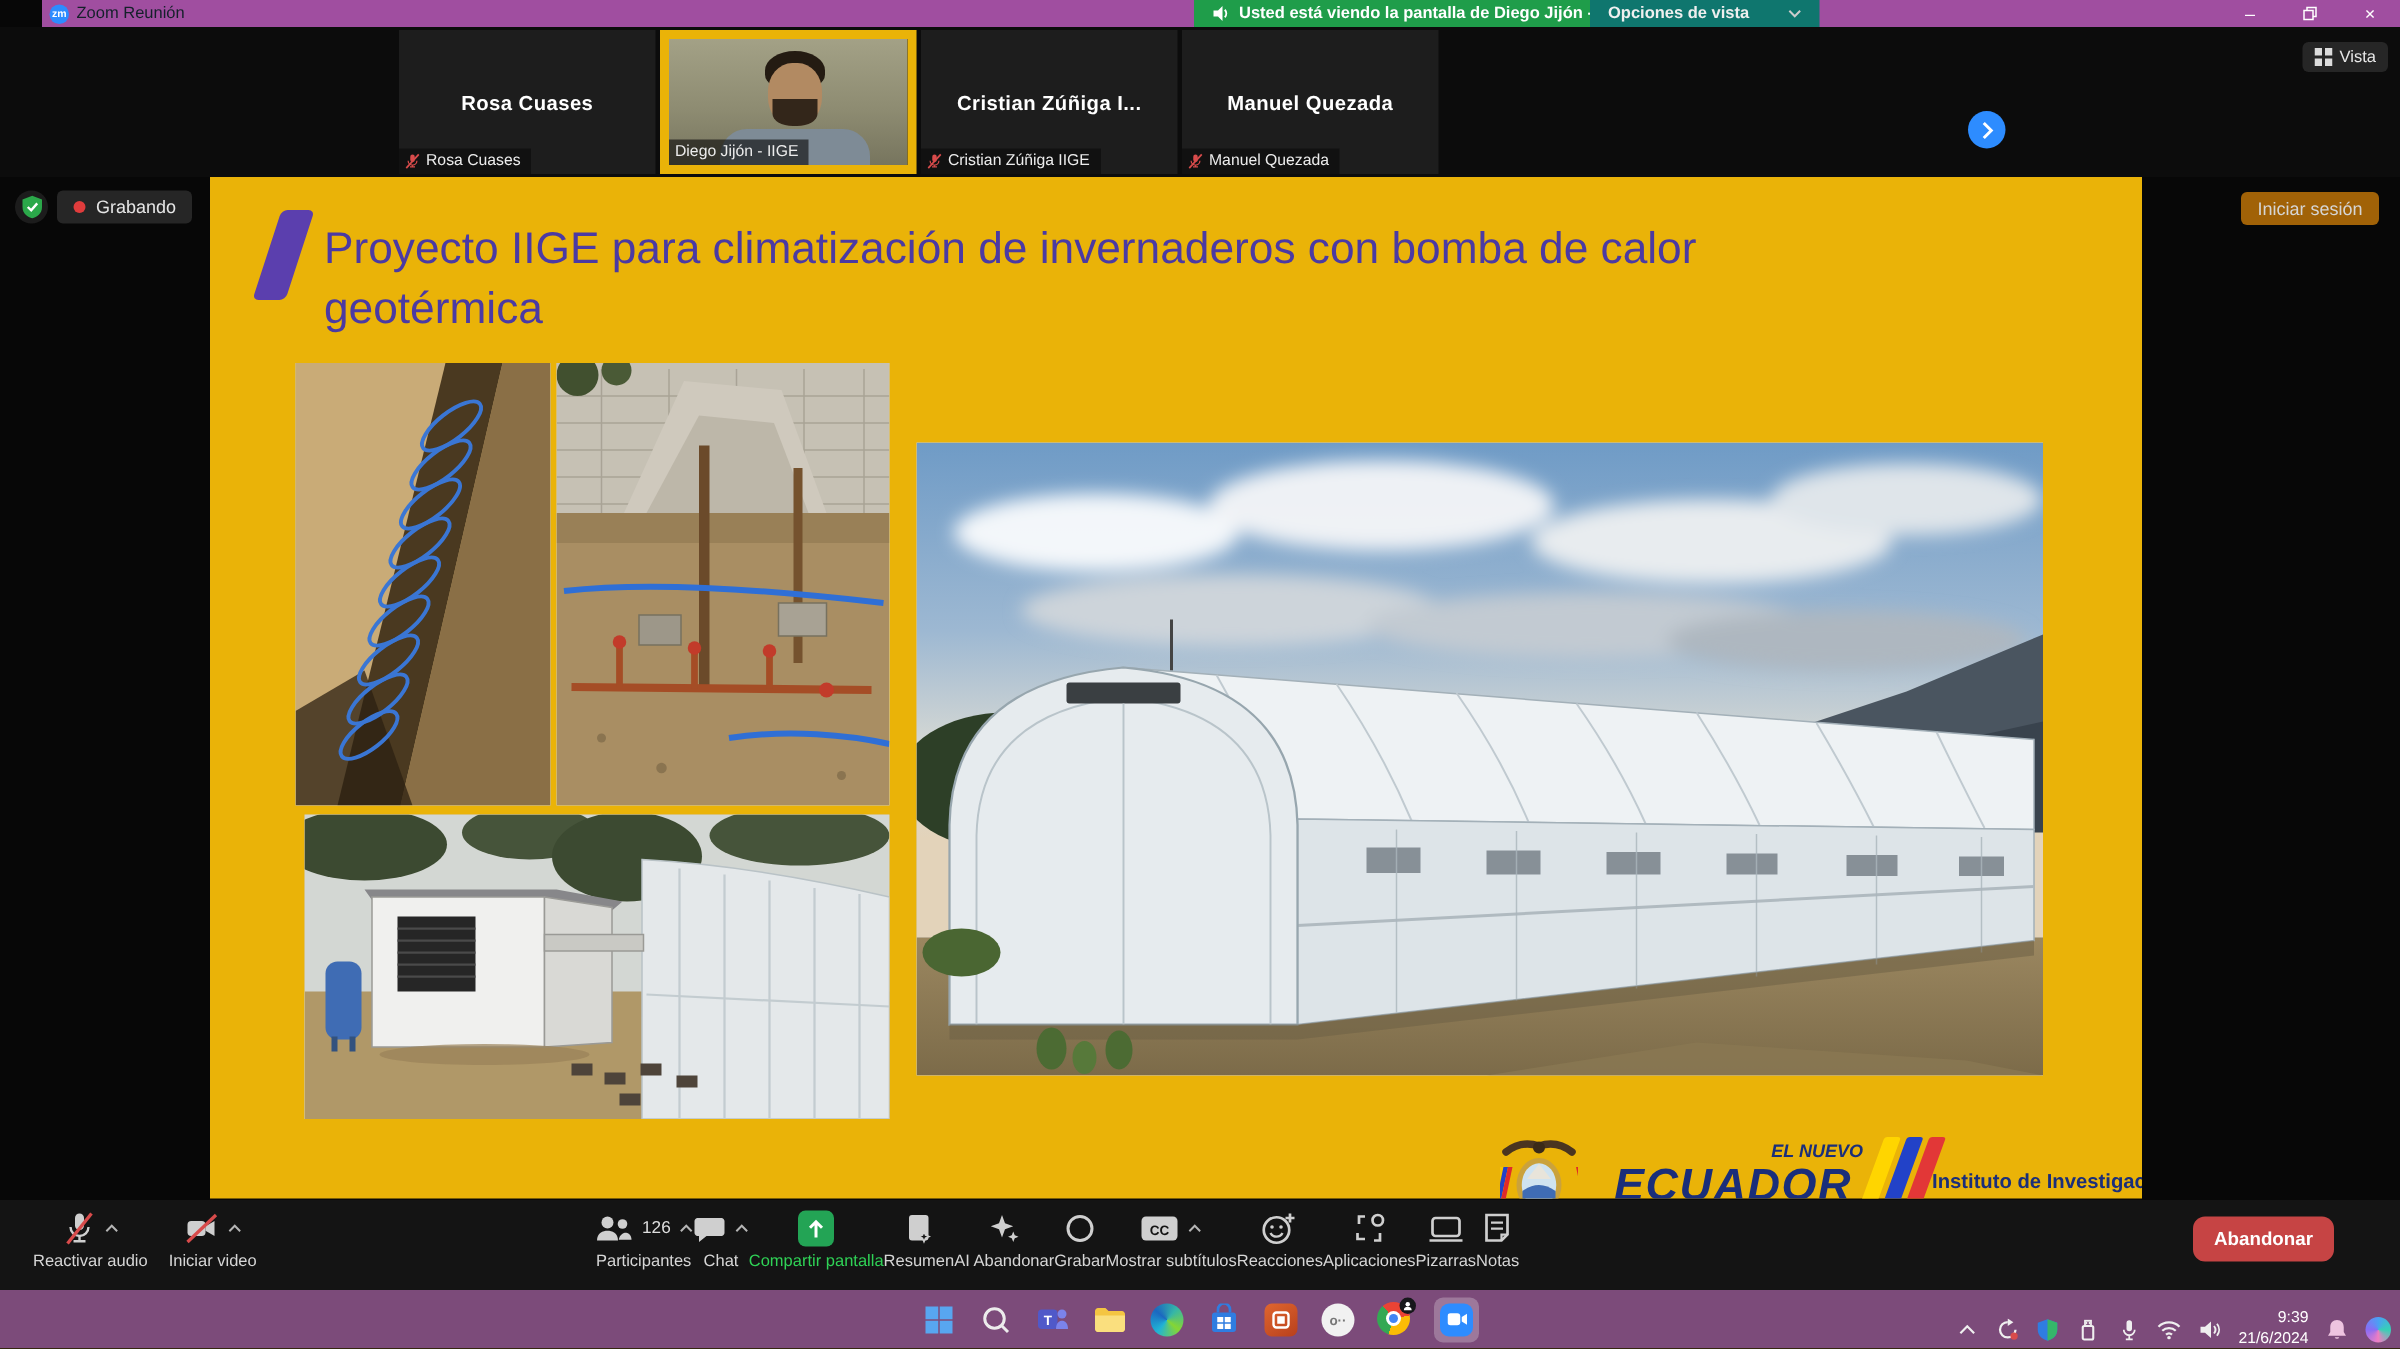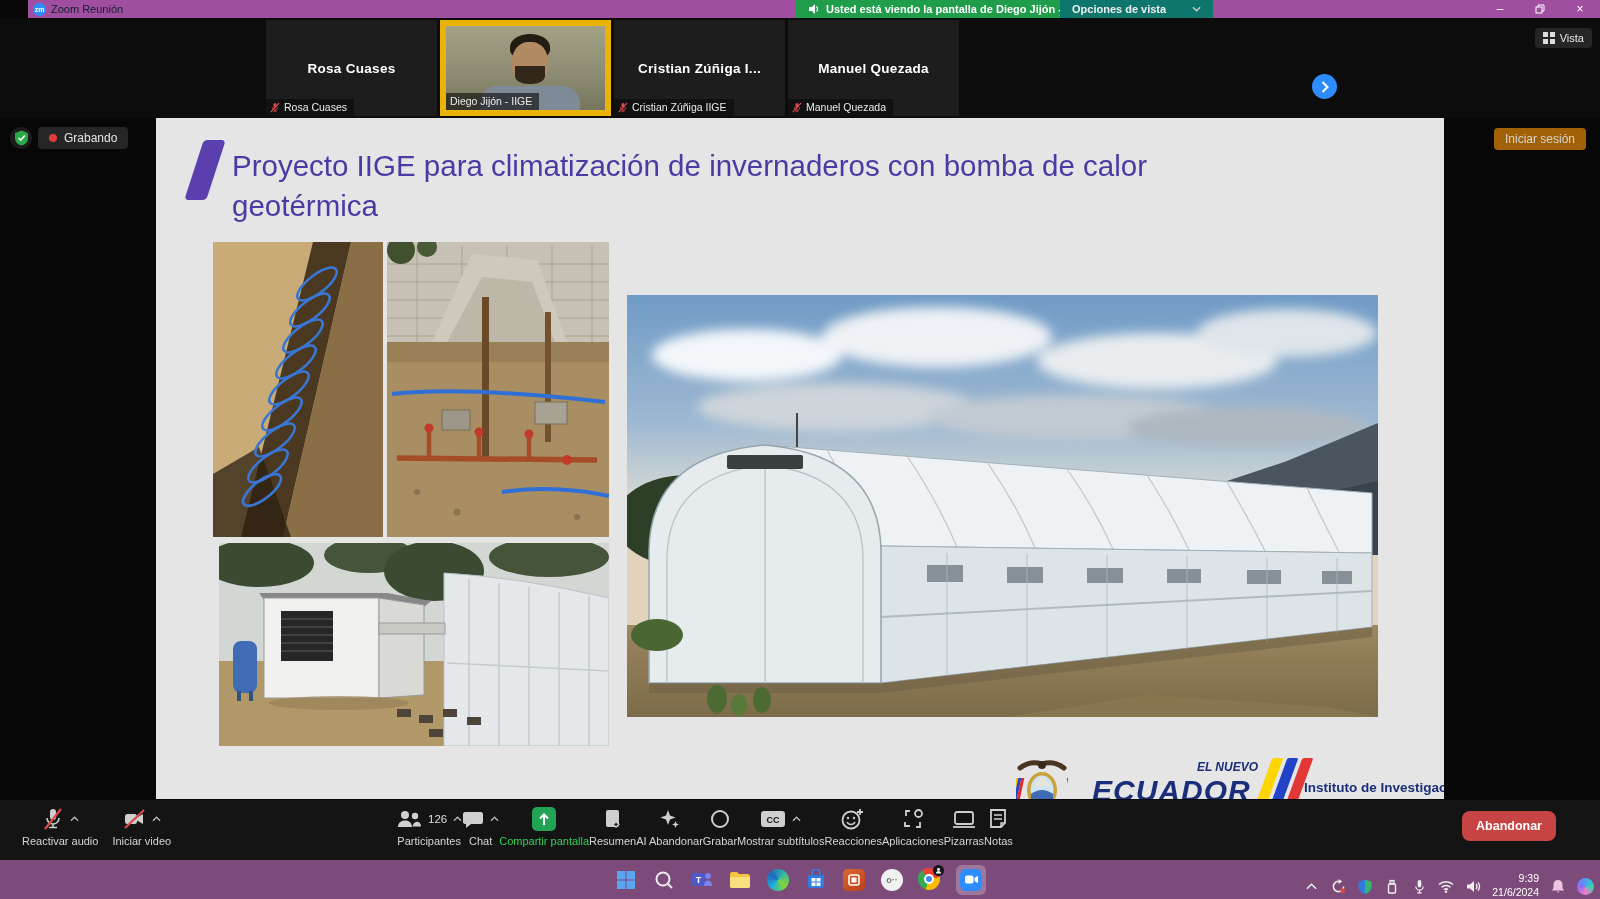--- a/index.html
+++ b/index.html
@@ -41,21 +41,21 @@
   
   .main { position:absolute; top:118px; left:0; right:0; height:682px; background:#070707; }
   .rec-shield { position:absolute; left:10px; top:9px; width:22px; height:22px; border-radius:50%; background:#1c1c1c;
                 display:flex; align-items:center; justify-content:center; cursor:pointer; }
   .rec-pill { position:absolute; left:38px; top:9px; height:22px; background:#262626; border-radius:4px; display:flex;
               align-items:center; gap:7px; padding:0 11px; color:#e6e6e6; font-size:12px; }
   .rec-dot { width:8px; height:8px; border-radius:50%; background:#e03c3c; }
   .signin { position:absolute; right:14px; top:10px; height:22px; background:#a16207; border-radius:4px; color:#d5d5d5;
             font-size:12px; display:flex; align-items:center; padding:0 11px; cursor:pointer; }
 
-  .slide { position:absolute; left:156px; top:0; width:1288px; height:681px; background:#e5e5e5; overflow:hidden; }
+  .slide { position:absolute; left:140px; top:0; width:1288px; height:681px; background:#eab308; overflow:hidden; }
   .slash { position:absolute; left:38px; top:22px; width:22px; height:60px; background:#5b3fae; transform:skewX(-18deg); border-radius:4px; }
   .slide-title { position:absolute; left:76px; top:28px; width:1045px; font-size:29.5px; line-height:40px; color:#4b3aa3; }
 
   .photo { position:absolute; overflow:hidden; background:#ccc; }
   .p1 { left:57px;  top:124px; width:170px; height:295px; }
   .p2 { left:231px; top:124px; width:222px; height:295px; }
   .p3 { left:63px;  top:425px; width:390px; height:203px; }
   .p4 { left:471px; top:177px; width:751px; height:422px; }
 
   .logo-row { position:absolute; left:840px; top:636px; width:440px; height:60px; }

